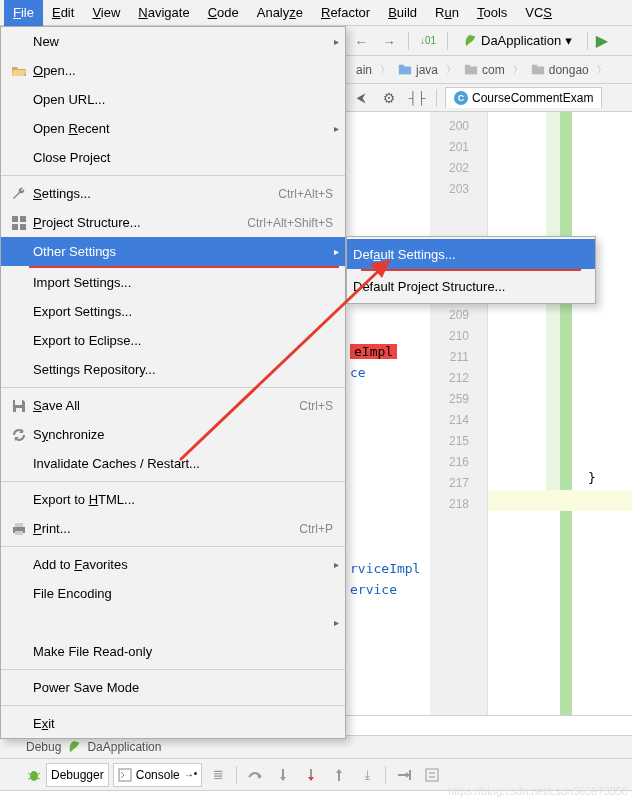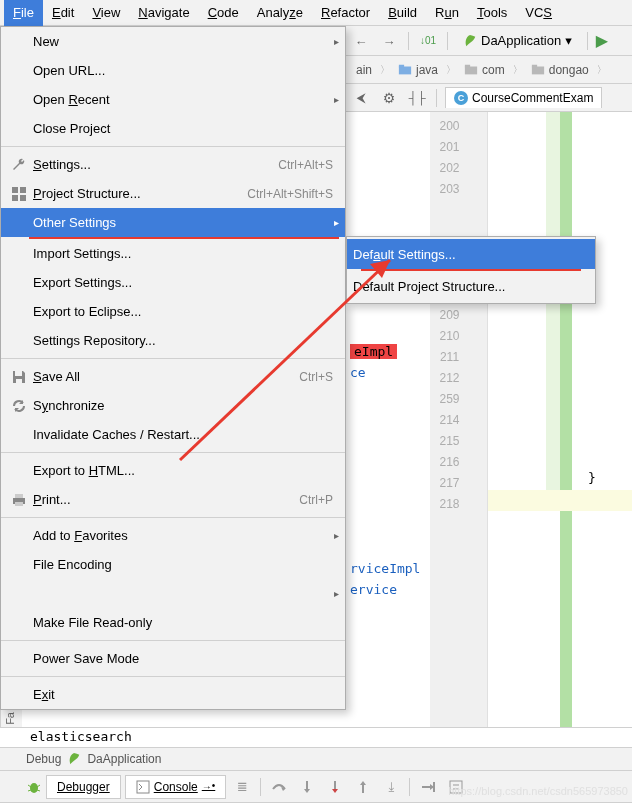--- a/index.html
+++ b/index.html
@@ -17,21 +17,21 @@
 .breadcrumbs { display: flex; height: 28px; background: #f2f2f2; border-bottom: 1px solid #d0d0d0; align-items: center; padding-left: 350px; gap: 2px; font-size: 12px; overflow: hidden; }
 .crumb { display: flex; align-items: center; gap: 4px; padding: 2px 6px; color: #555; }
 .crumb svg, .crumb .folder-icon { width: 14px; height: 14px; }
 .chev { color: #999; font-size: 10px; }
 .editor-toolbar { display: flex; height: 28px; background: #f2f2f2; border-bottom: 1px solid #d0d0d0; align-items: center; padding-left: 350px; gap: 6px; }
 .editor-tab { display: flex; align-items: center; gap: 4px; padding: 3px 8px; background: #fff; border: 1px solid #ccc; border-bottom: none; font-size: 12px; }
 .circle-c { width: 14px; height: 14px; border-radius: 50%; background: #4aa0d8; color: #fff; font-size: 9px; font-weight: bold; display: flex; align-items: center; justify-content: center; }
 .main-area { position: relative; display: flex; height: calc(100% - 162px); }
 .editor-right { position: absolute; right: 0; top: 0; bottom: 0; left: 350px; display: flex; background: #fff; }
 .code-frag { position: absolute; left: 350px; color: #000; font-family: "Consolas", monospace; font-size: 13px; }
-.gutter { width: 58px; background: #f0f0f0; border-right: 1px solid #e0e0e0; padding-top: 4px; text-align: center; font-family: "Consolas", monospace; font-size: 12px; color: #adadad; }
+.gutter { width: 58px; background: #f0f0f0; border-right: 1px solid #e0e0e0; padding-top: 4px; text-align: right; font-family: "Consolas", monospace; font-size: 12px; color: #adadad; }
 .gutter div { padding-right: 18px; height: 21px; line-height: 21px; }
 .code-body { flex: 1; position: relative; font-family: "Consolas", monospace; font-size: 13px; }
 .code-stripe { position: absolute; left: 72px; width: 12px; top: 0; bottom: 0; background: #b3e0a5; }
 .code-stripe2 { position: absolute; left: 58px; width: 14px; top: 0; height: 399px; background: #e8f5e0; }
 .yellow-line { position: absolute; left: 0; right: 0; height: 21px; background: #fbfbe0; }
 .brace { position: absolute; font-family: "Consolas", monospace; font-size: 13px; }
 
 .dropdown { position: absolute; left: 0; top: 26px; width: 346px; background: #f2f2f2; border: 1px solid #adadad; box-shadow: 4px 4px 8px rgba(0,0,0,0.2); z-index: 100; }
 .dropdown-item { display: flex; align-items: center; height: 29px; padding: 0 8px; cursor: default; position: relative; }
 .dropdown-item .icon-slot { width: 20px; display: flex; align-items: center; justify-content: center; }
@@ -43,27 +43,27 @@
 .dropdown-item.highlighted .submenu-arrow { color: #fff; }
 .dropdown-separator { height: 1px; background: #d0d0d0; margin: 3px 0; }
 .red-underline { height: 2px; background: #e73a2f; }
 .submenu { position: absolute; left: 346px; top: 236px; width: 250px; background: #f2f2f2; border: 1px solid #adadad; box-shadow: 4px 4px 8px rgba(0,0,0,0.2); z-index: 110; padding: 2px 0; }
 .submenu-item { display: flex; align-items: center; height: 30px; padding: 0 6px; cursor: default; }
 .submenu-item.highlighted { background: #3e7dda; color: #fff; }
 .submenu-item u { text-decoration: underline; }
 
 .red-arrow { position: absolute; z-index: 200; pointer-events: none; }
 
-.bottom-area { position: absolute; bottom: 0; left: 0; right: 0; }
+.bottom-area { position: absolute; bottom: 12px; left: 0; right: 0; }
 .bg-editor-text1 { position: absolute; left: 30px; color: #000; font-family: "Consolas", monospace; font-size: 13px; }
 .side-tab { position: absolute; left: 0; bottom: 62px; width: 22px; background: #f2f2f2; border-right: 1px solid #d0d0d0; writing-mode: vertical-rl; transform: rotate(180deg); font-size: 11px; padding: 4px 3px; color: #666; }
 .star-icon { position: absolute; left: 3px; bottom: 42px; color: #f5a623; font-size: 14px; }
 .debug-header { height: 24px; background: #f2f2f2; border-top: 1px solid #d0d0d0; border-bottom: 1px solid #d0d0d0; display: flex; align-items: center; padding-left: 26px; gap: 6px; font-size: 12px; color: #555; }
 .debug-toolbar { height: 32px; background: #f2f2f2; border-bottom: 1px solid #d0d0d0; display: flex; align-items: center; padding-left: 26px; gap: 4px; }
-.debug-tab { padding: 4px 10px; border: 1px solid #ccc; background: #fff; font-size: 12px; display: flex; align-items: flex-start; gap: 4px; text-decoration: underline; }
+.debug-tab { padding: 4px 4px; border: 1px solid #ccc; background: #fff; font-size: 12px; display: flex; align-items: flex-start; gap: 4px; }
 .debug-btn { width: 24px; height: 24px; display: flex; align-items: center; justify-content: center; color: #999; }
 .watermark { position: absolute; right: 4px; bottom: 6px; font-size: 11px; color: #e0e0e0; z-index: 300; }
 .bug-icon { width: 16px; height: 16px; }
 </style>
 </head>
 <body>
 
 <div class="menubar">
   <div class="menubar-item active"><u>F</u>ile</div>
   <div class="menubar-item"><u>E</u>dit</div>
@@ -176,20 +176,29 @@
   </div>
 </div>
 
 <div class="dropdown">
   <div class="dropdown-item">
     <span class="icon-slot"></span>
     <span class="label">New</span>
     <span class="submenu-arrow">▸</span>
   </div>
   <div class="dropdown-item">
+    <span class="icon-slot">
+        <svg width="16" height="16" viewBox="0 0 16 16">
+          <path fill="#d8a962" d="M1 4h5l1 2h8v7H1z"></path>
+          <path fill="#f3d08b" d="M2 7h13l-2 6H1z"></path>
+        </svg>
+      </span>
+    <span class="label"><u>O</u>pen...</span>
+  </div>
+  <div class="dropdown-item">
     <span class="icon-slot"></span>
     <span class="label">Open URL...</span>
   </div>
   <div class="dropdown-item">
     <span class="icon-slot"></span>
     <span class="label">Open <u>R</u>ecent</span>
     <span class="submenu-arrow">▸</span>
   </div>
   <div class="dropdown-item">
     <span class="icon-slot"></span>

